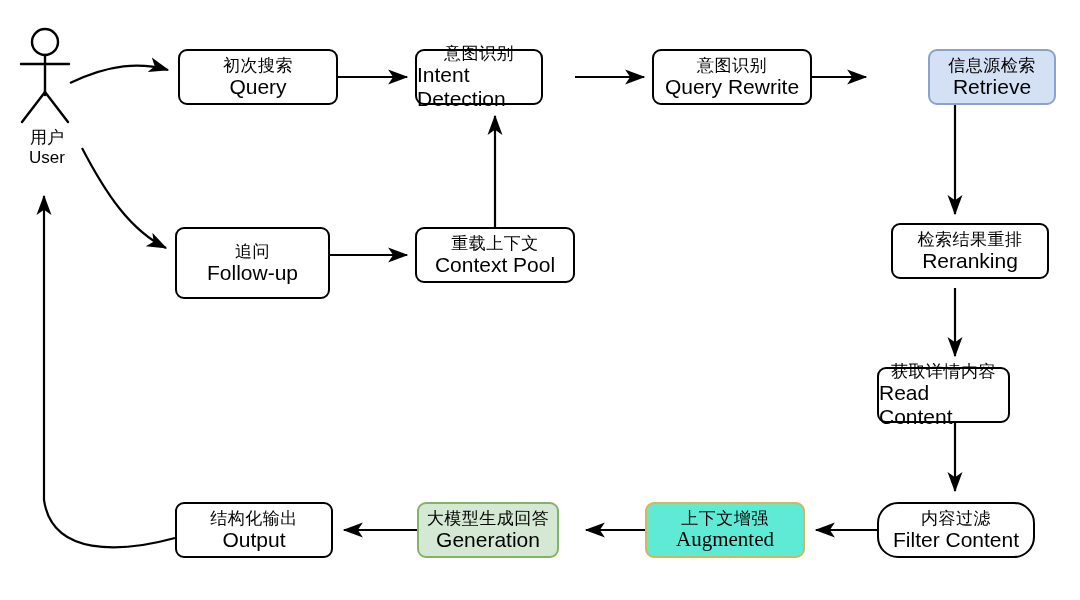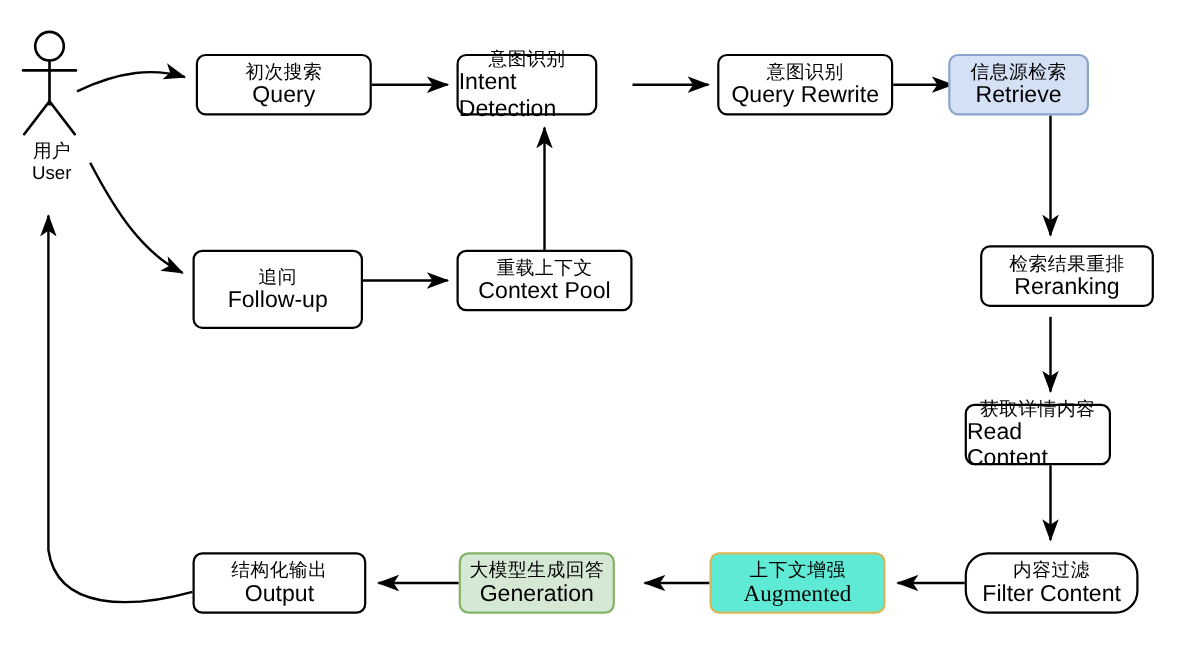--- a/index.html
+++ b/index.html
@@ -128,21 +128,21 @@
   <div class="node" style="left:415px; top:49px; width:128px; height:56px;">
     <div class="zh">意图识别</div>
     <div class="en">Intent Detection</div>
   </div>
 
   <div class="node" style="left:652px; top:49px; width:160px; height:56px;">
     <div class="zh">意图识别</div>
     <div class="en">Query Rewrite</div>
   </div>
 
-  <div class="node blue" style="left:862px; top:49px; width:128px; height:56px;">
+  <div class="node blue" style="left:928px; top:49px; width:128px; height:56px;">
     <div class="zh">信息源检索</div>
     <div class="en">Retrieve</div>
   </div>
 
   <div class="node" style="left:175px; top:227px; width:155px; height:72px;">
     <div class="zh">追问</div>
     <div class="en">Follow-up</div>
   </div>
 
   <div class="node" style="left:415px; top:227px; width:160px; height:56px;">

